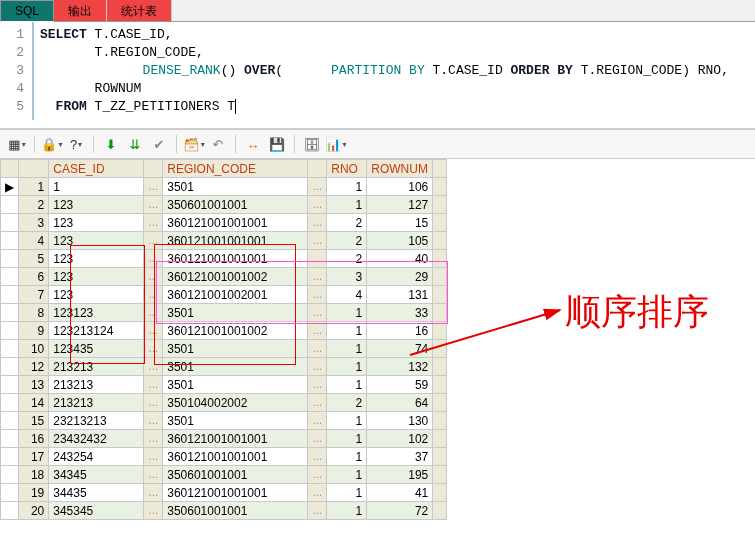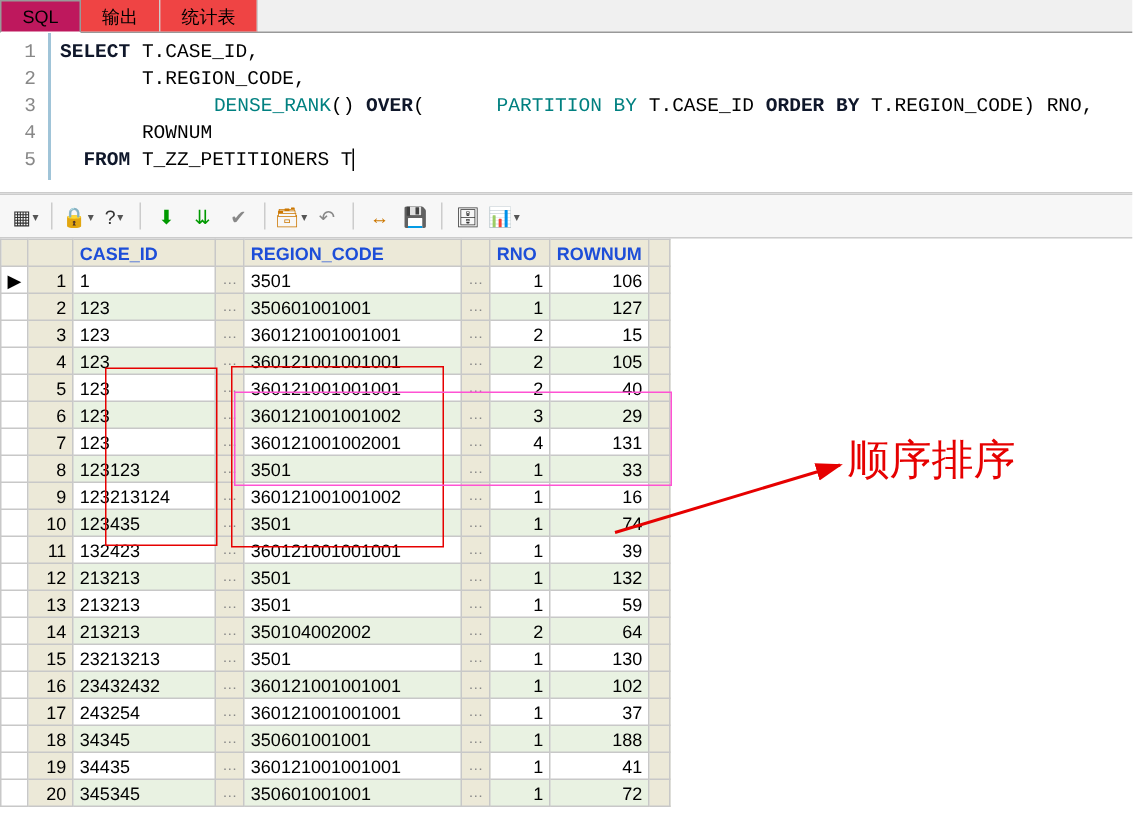--- a/index.html
+++ b/index.html
@@ -18,21 +18,21 @@
     border-bottom: 1px solid #999;
     height: 22px;
   }
   .tab {
     padding: 3px 14px 3px 14px;
     border-right: 1px solid #ccc;
     background: #ef4444;
     cursor: pointer;
   }
   .tab.active {
-    background: #be185d;
+    background: #0f766e;
     border-top: 1px solid #999;
     border-left: 1px solid #999;
     border-right: 1px solid #999;
     border-bottom: 1px solid #fff;
     margin-bottom: -1px;
   }
   .editor {
     display: flex;
     font-family: Consolas, "Courier New", monospace;
     font-size: 13px;
@@ -83,22 +83,22 @@
   }
   table.grid th, table.grid td {
     border: 1px solid #c8c8c8;
     padding: 1px 4px;
     height: 18px;
     text-align: left;
     background: #fff;
   }
   table.grid th {
     background: #ece9d8;
-    font-weight: bold;
-    color: #1d4ed8;
+    font-weight: normal;
+    color: #c2410c;
   }
   table.grid th.corner { background:#ece9d8; width:16px; }
   table.grid td.rowhead {
     background: #ece9d8;
     text-align: right;
     width: 30px;
     color: #000;
   }
   table.grid tr.even td.data { background: #e9f2e2; }
   table.grid td.num { text-align: right; }
@@ -109,21 +109,21 @@
   .col-thin { width: 14px; background:#ece9d8 !important; }
   .col-arrow { width:16px; background:#fff; }
   .dots { color:#888; font-size:10px; text-align:right; }
 
   .redbox { position: absolute; border: 1px solid #e60000; pointer-events: none; }
   .pinkbox { position: absolute; border: 1px solid #ff52d3; pointer-events: none; }
   .arrow-svg { position: absolute; pointer-events: none; }
   .anno-text {
     position: absolute;
     color: #e60000;
-    font-size: 28px;
+    font-size: 36px;
     font-family: "SimSun", serif;
     pointer-events: none;
   }
 </style>
 </head>
 <body>
 
 <div class="tabs">
   <div class="tab active">SQL</div>
   <div class="tab">输出</div>
@@ -286,31 +286,20 @@
           <td class="col-arrow"></td>
           <td class="rowhead">10</td>
           <td class="data col-case">123435</td>
           <td class="data col-thin dots">…</td>
           <td class="data col-region">3501</td>
           <td class="data col-thin dots">…</td>
           <td class="data col-rno num">1</td>
           <td class="data col-rownum num">74</td>
           <td class="data col-thin"></td>
         </tr>
-        <tr>
-          <td class="col-arrow"></td>
-          <td class="rowhead">11</td>
-          <td class="data col-case">132423</td>
-          <td class="data col-thin dots">…</td>
-          <td class="data col-region">360121001001001</td>
-          <td class="data col-thin dots">…</td>
-          <td class="data col-rno num">1</td>
-          <td class="data col-rownum num">39</td>
-          <td class="data col-thin"></td>
-        </tr>
         <tr class="even">
           <td class="col-arrow"></td>
           <td class="rowhead">12</td>
           <td class="data col-case">213213</td>
           <td class="data col-thin dots">…</td>
           <td class="data col-region">3501</td>
           <td class="data col-thin dots">…</td>
           <td class="data col-rno num">1</td>
           <td class="data col-rownum num">132</td>
           <td class="data col-thin"></td>
@@ -371,21 +360,21 @@
           <td class="data col-thin"></td>
         </tr>
         <tr class="even">
           <td class="col-arrow"></td>
           <td class="rowhead">18</td>
           <td class="data col-case">34345</td>
           <td class="data col-thin dots">…</td>
           <td class="data col-region">350601001001</td>
           <td class="data col-thin dots">…</td>
           <td class="data col-rno num">1</td>
-          <td class="data col-rownum num">188</td>
+          <td class="data col-rownum num">195</td>
           <td class="data col-thin"></td>
         </tr>
         <tr>
           <td class="col-arrow"></td>
           <td class="rowhead">19</td>
           <td class="data col-case">34435</td>
           <td class="data col-thin dots">…</td>
           <td class="data col-region">360121001001001</td>
           <td class="data col-thin dots">…</td>
           <td class="data col-rno num">1</td>

